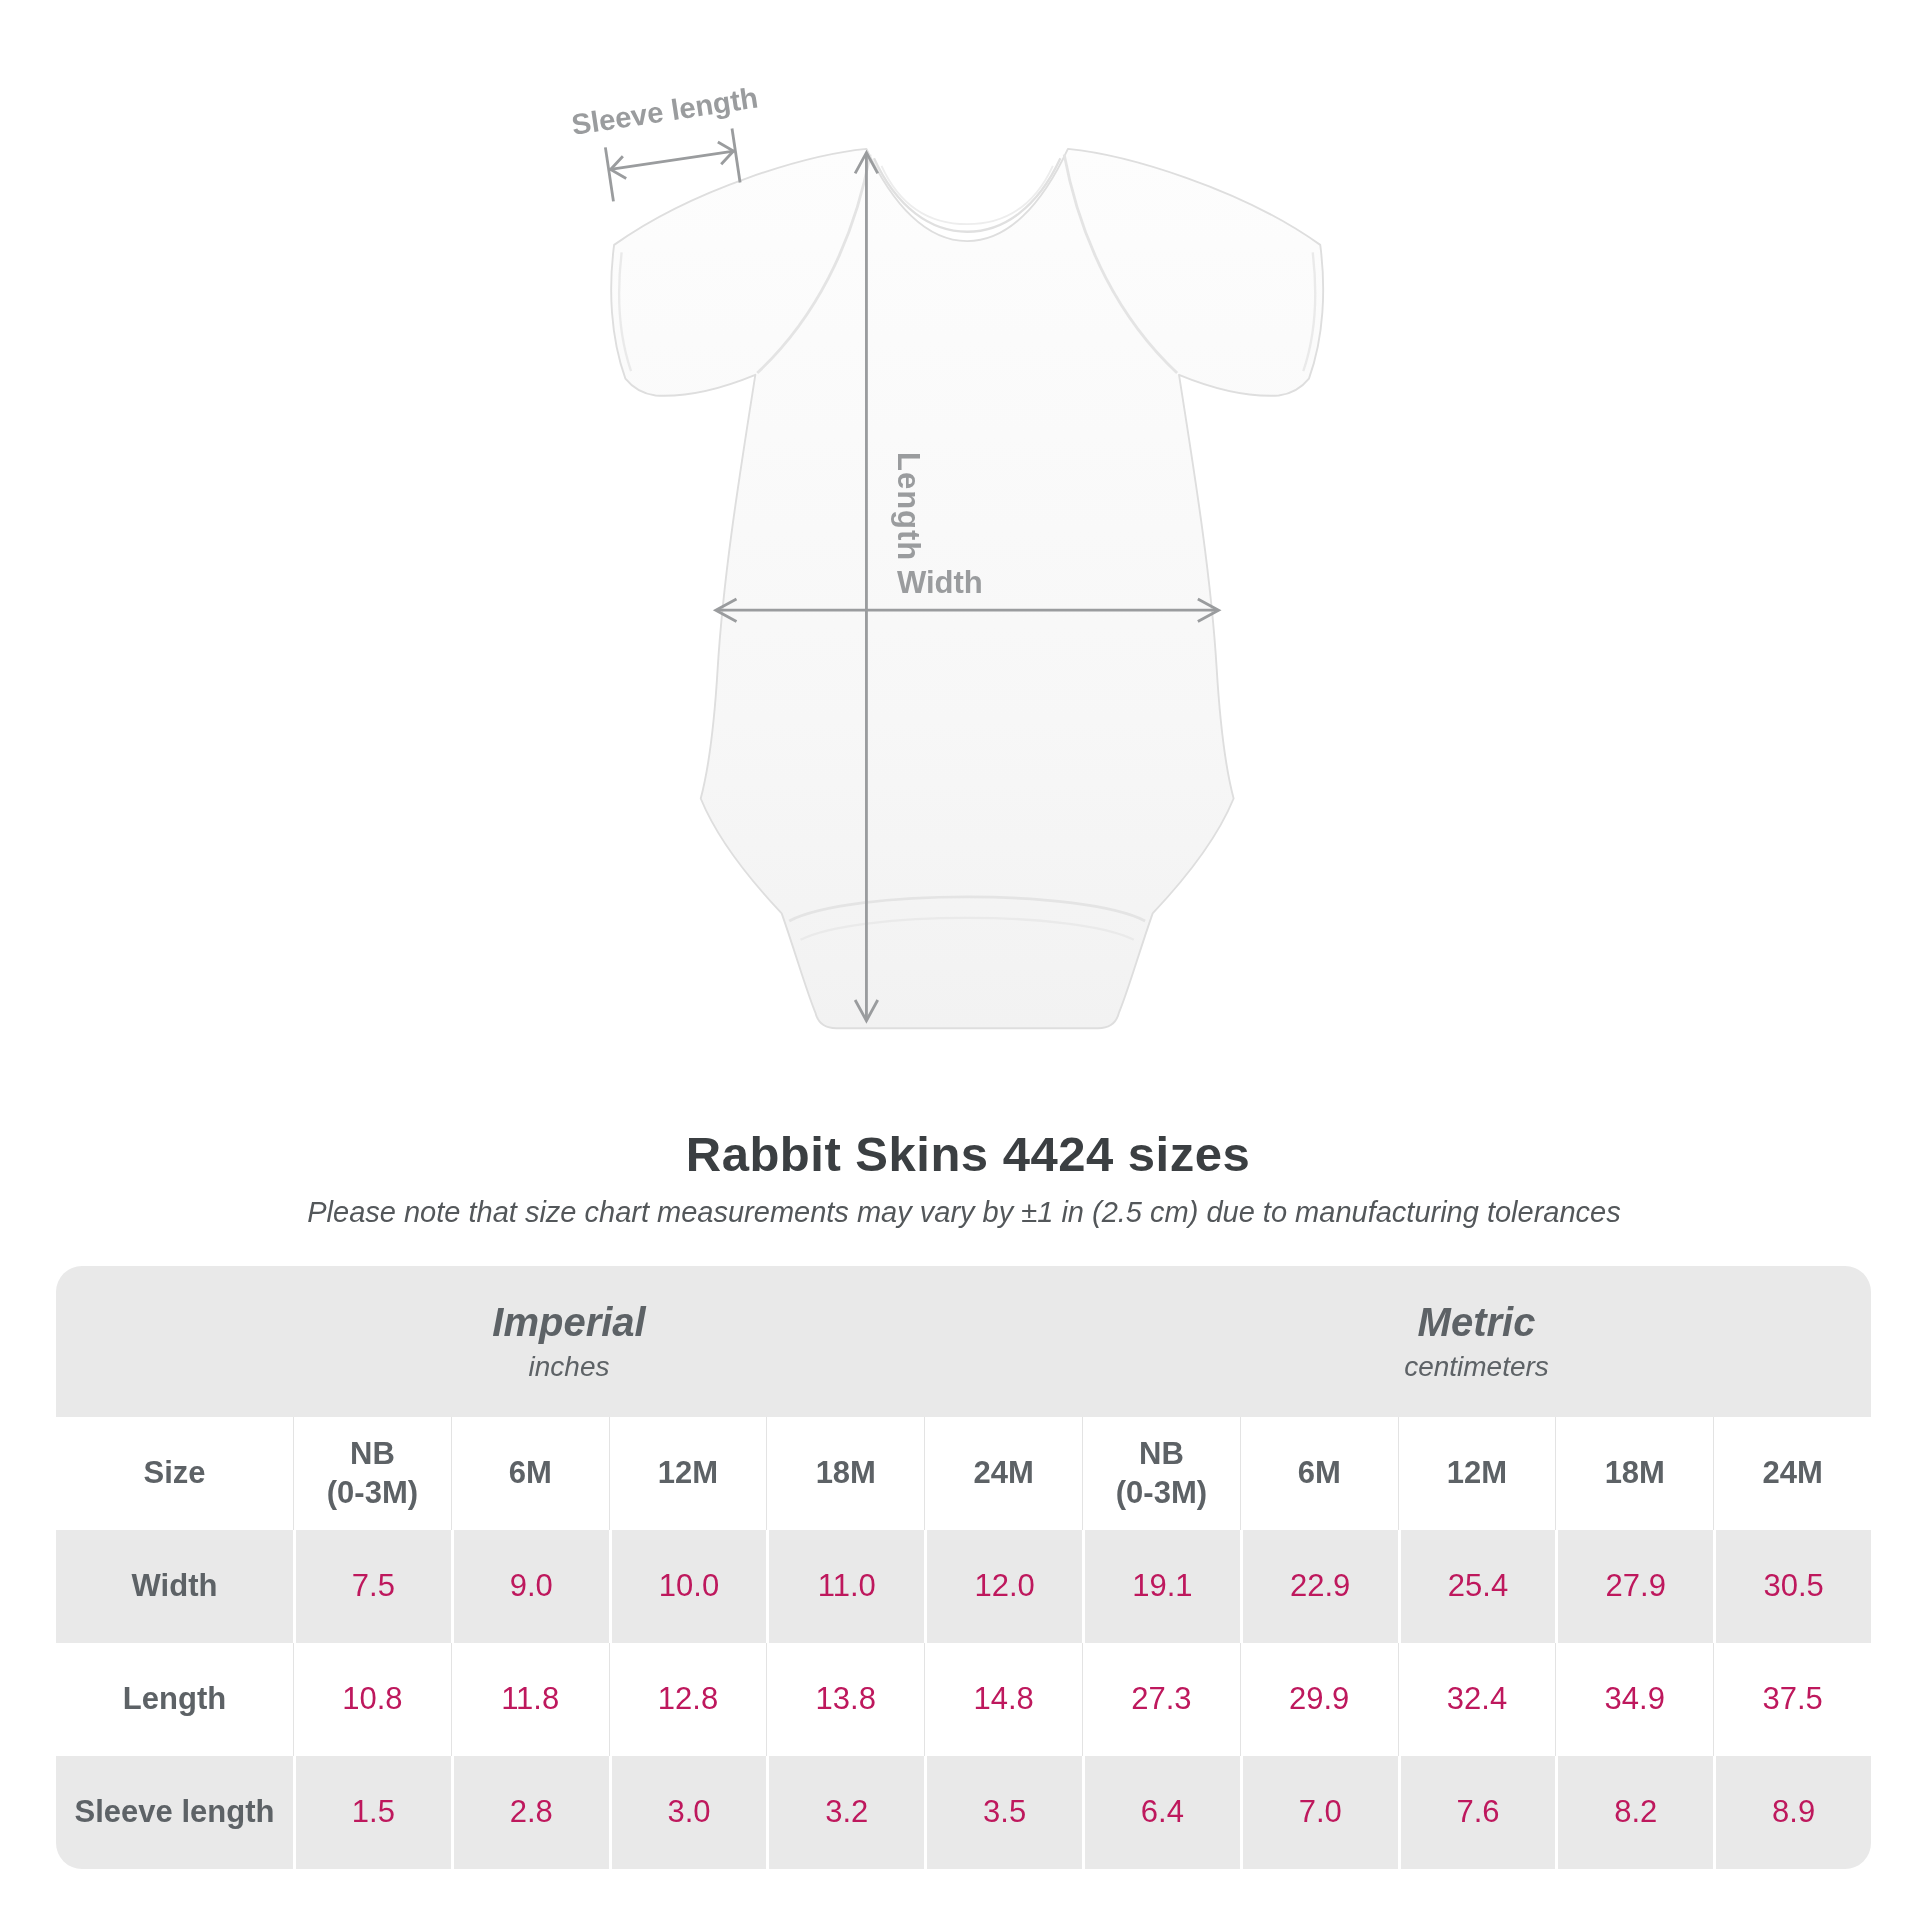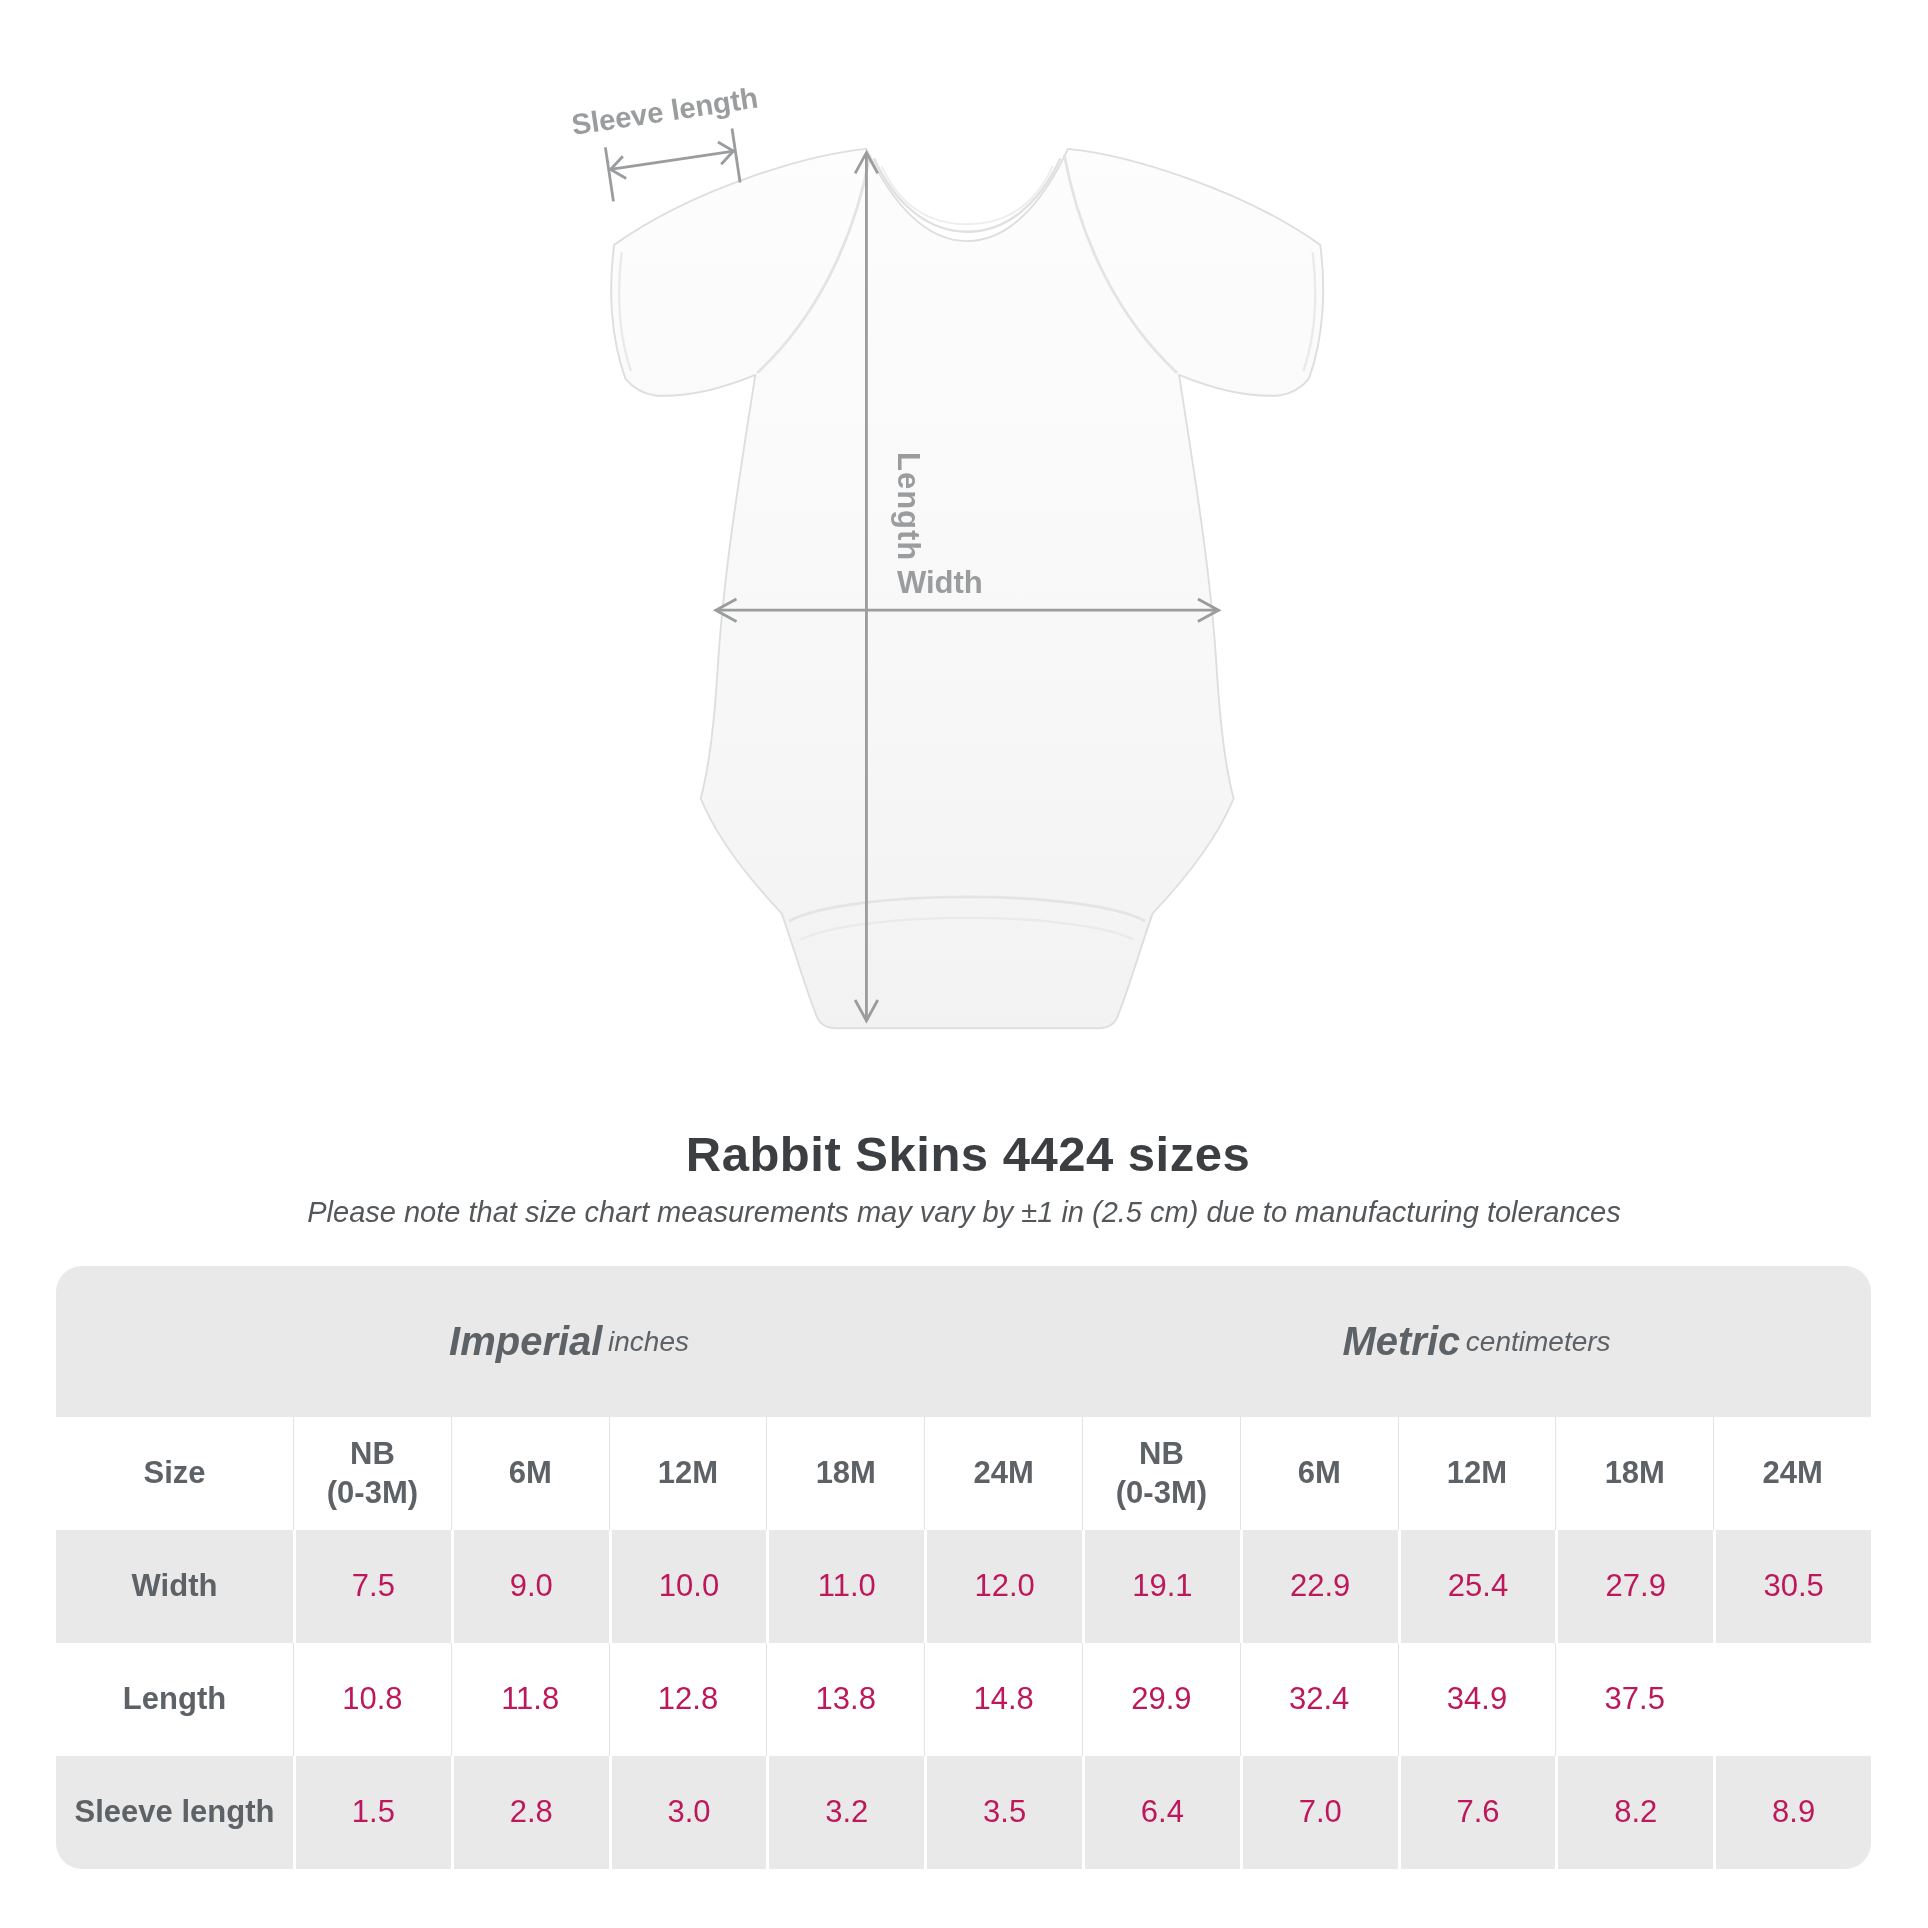--- a/index.html
+++ b/index.html
@@ -15,21 +15,21 @@
     font-size:49px;font-weight:bold;color:#3b3f42;letter-spacing:0.5px;
   }
   .chart-subtitle{
     position:absolute;left:0;top:1196px;width:1928px;text-align:center;
     font-size:29px;font-style:italic;color:#53575a;
   }
   
   .size-table{position:absolute;left:56px;top:1266px;width:1815px;}
   .band{display:grid;grid-template-columns:1026px 789px;}
   .band-cell{
-    background:#e9e9e9;height:151px;display:flex;
+    background:#e9e9e9;height:151px;display:flex;flex-direction:column;
     align-items:center;justify-content:center;gap:5.6px;color:#5d6266;
   }
   .band-cell.first{border-radius:26px 0 0 0;}
   .band-cell.last{border-radius:0 26px 0 0;}
   .band-label{font-size:40px;font-weight:bold;font-style:italic;}
   .band-unit{font-size:28px;font-style:italic;}
   .grid{display:grid;grid-template-columns:237px repeat(10,1fr);}
   .cell{
     height:113px;display:flex;align-items:center;justify-content:center;
     text-align:center;font-size:31px;color:#be185d;white-space:pre-line;line-height:1.25;
@@ -161,20 +161,21 @@
     <div class="cell">30.5</div>
   </div>
 
   <div class="grid row-white">
     <div class="cell rowlab">Length</div>
     <div class="cell">10.8</div>
     <div class="cell">11.8</div>
     <div class="cell">12.8</div>
     <div class="cell">13.8</div>
     <div class="cell">14.8</div>
+    <div class="cell">27.3</div>
     <div class="cell">29.9</div>
     <div class="cell">32.4</div>
     <div class="cell">34.9</div>
     <div class="cell">37.5</div>
   </div>
 
   <div class="grid row-gray row-last">
     <div class="cell rowlab">Sleeve length</div>
     <div class="cell">1.5</div>
     <div class="cell">2.8</div>

